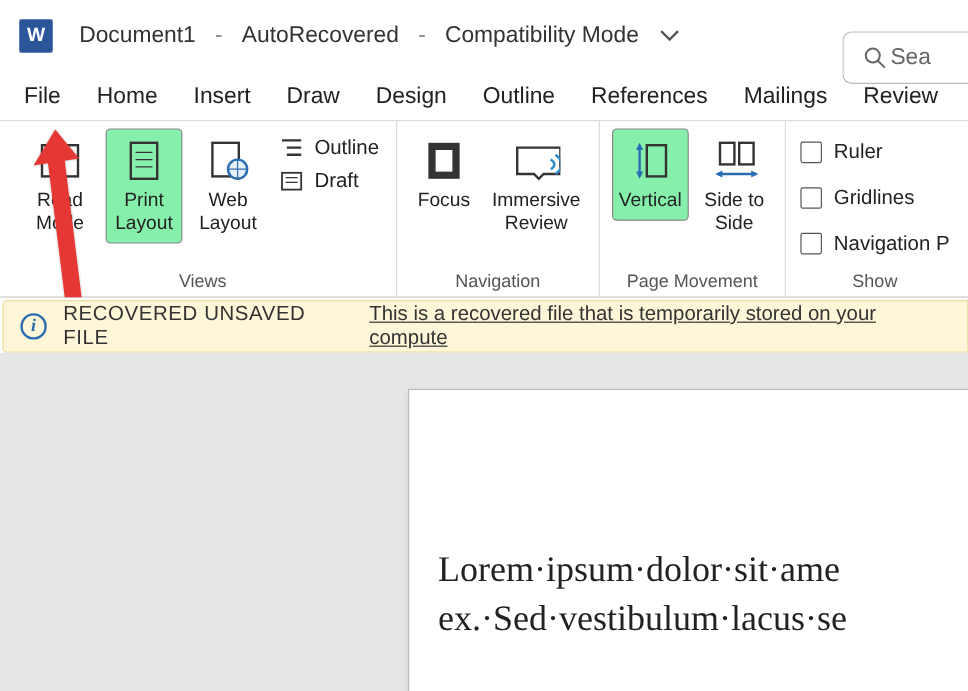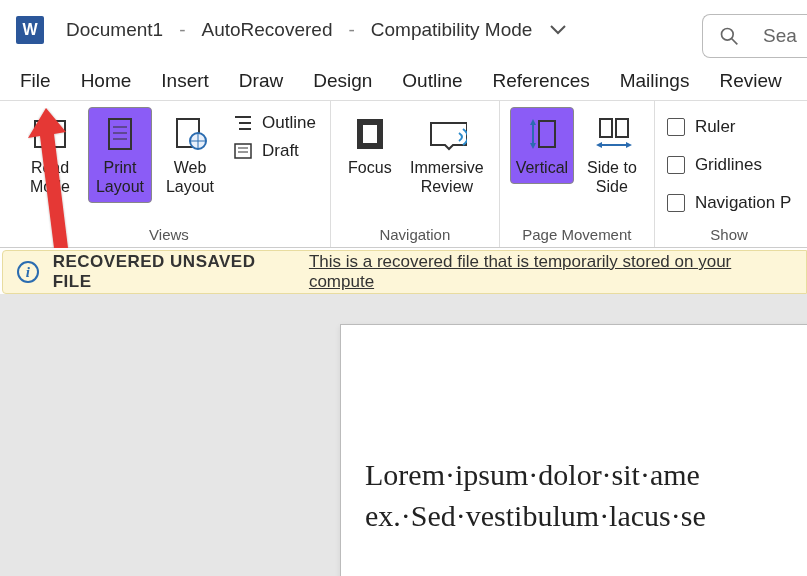--- a/index.html
+++ b/index.html
@@ -4,47 +4,47 @@
 <style>
   * { box-sizing: border-box; margin: 0; padding: 0; }
   body { font-family: "Segoe UI", sans-serif; background: #fff; overflow: hidden; width: 807px; height: 576px; position: relative; }
   
   .title-bar { display: flex; align-items: center; height: 60px; padding: 0 12px; gap: 10px; }
   .word-logo { width: 28px; height: 28px; background: #2b579a; color: #fff; display: flex; align-items: center; justify-content: center; font-weight: bold; font-size: 16px; border-radius: 2px; margin-left: 4px; margin-right: 12px; }
   .title-text { font-size: 19px; color: #333; }
   .title-sep { color: #888; margin: 0 6px; font-size: 19px; }
   .chevron-down { margin-left: 8px; font-size: 14px; color: #555; }
   
-  .search-box { position: absolute; right: 0; top: 14px; width: 105px; height: 44px; border: 1px solid #bbb; border-right: none; border-radius: 8px 0 0 8px; background: #fff; display: flex; align-items: center; padding-left: 16px; gap: 24px; }
+  .search-box { position: absolute; right: 0; top: 26px; width: 105px; height: 44px; border: 1px solid #bbb; border-right: none; border-radius: 8px 0 0 8px; background: #fff; display: flex; align-items: center; padding-left: 16px; gap: 3px; }
   .search-icon-svg { width: 20px; height: 20px; }
   .search-txt { font-size: 19px; color: #666; }
   
   .tabs { display: flex; gap: 30px; padding: 10px 20px 8px 20px; font-size: 19px; color: #222; align-items: center; }
   .tab { cursor: pointer; }
   
   .ribbon { display: flex; border-top: 1px solid #ddd; border-bottom: 1px solid #ccc; height: 148px; background: #fff; }
   .group { border-right: 1px solid #ddd; padding: 6px 10px 2px 10px; display: flex; flex-direction: column; align-items: center; }
   .group-body { display: flex; gap: 6px; flex: 1; align-items: flex-start; }
   .group-label { font-size: 15px; color: #555; padding-bottom: 2px; }
   
   .big-btn { display: flex; flex-direction: column; align-items: center; justify-content: flex-start; width: 64px; padding: 6px 2px; border: 1px solid transparent; border-radius: 4px; cursor: pointer; }
-  .big-btn.selected { border: 1px solid #888; background: #8b5cf6; }
+  .big-btn.selected { border: 1px solid #888; background: #86efac; }
   .big-btn .ico { width: 40px; height: 40px; display: flex; align-items: center; justify-content: center; margin-bottom: 4px; }
   .big-btn .lbl { font-size: 16px; text-align: center; line-height: 1.2; color: #222; }
   
   .small-col { display: flex; flex-direction: column; gap: 4px; padding-top: 4px; }
   .small-btn { display: flex; align-items: center; gap: 8px; font-size: 17px; color: #222; cursor: pointer; padding: 2px 4px; }
   .small-btn .sico { width: 22px; height: 20px; display: flex; align-items: center; justify-content: center; }
   
   .chk { display: flex; align-items: center; gap: 10px; font-size: 17px; color: #222; cursor: pointer; padding: 4px 2px; }
   .chk-box { width: 18px; height: 18px; border: 1.5px solid #555; border-radius: 2px; }
   
   .info-bar { background: #fdf6d8; border: 1px solid #e8dca0; height: 44px; display: flex; align-items: center; padding: 0 14px; gap: 14px; font-size: 17px; margin: 2px 0 0 2px; border-radius: 4px 0 0 4px; }
   .info-icon { width: 22px; height: 22px; border: 2px solid #2b6cb0; border-radius: 50%; display: flex; align-items: center; justify-content: center; color: #2b6cb0; font-weight: bold; font-style: italic; font-family: serif; font-size: 15px; }
-  .info-title { font-weight: bold; color: #333; letter-spacing: .5px; }
+  .info-title { font-weight: normal; color: #333; letter-spacing: .5px; }
   .info-msg { color: #333; text-decoration: underline; }
   
   .canvas-area { background: #e6e6e6; height: 320px; position: relative; padding-top: 30px; padding-left: 340px; }
   .page { background: #fff; border: 1px solid #bbb; width: 500px; height: 290px; padding: 130px 0 0 24px; font-family: "Times New Roman", serif; font-size: 30px; color: #222; line-height: 1.35; box-shadow: 0 2px 6px rgba(0,0,0,.08); }
   
   .red-arrow { position: absolute; left: 28px; top: 108px; width: 60px; height: 140px; pointer-events: none; }
 </style>
 </head>
 <body>
 

